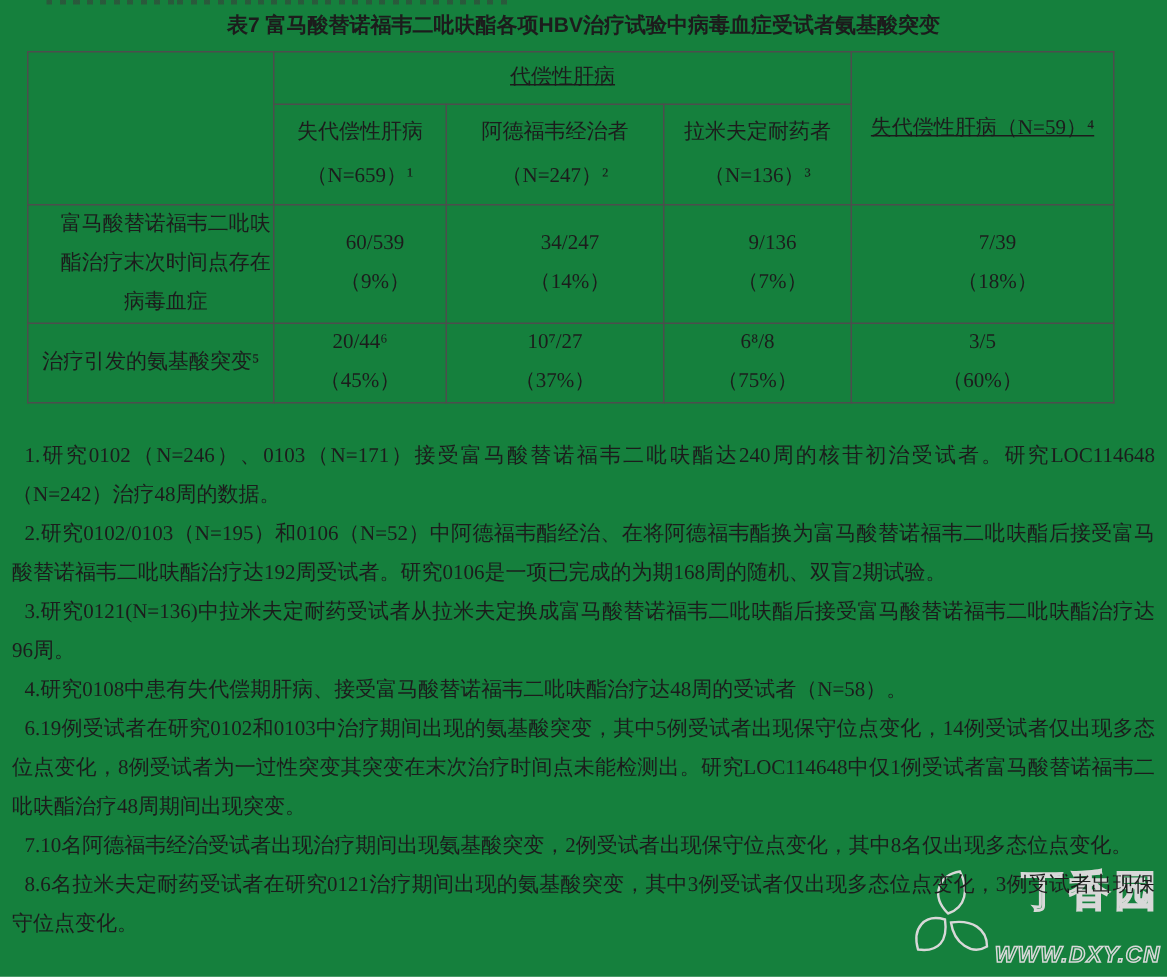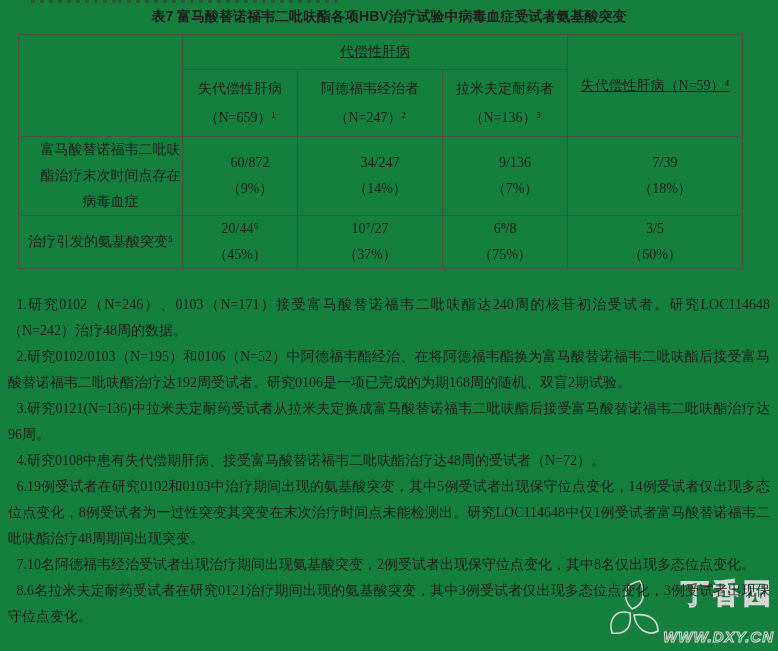--- a/index.html
+++ b/index.html
@@ -105,21 +105,21 @@
         <div>（N=247）²</div>
       </td>
       <td class="hdr-line">
         <div>拉米夫定耐药者</div>
         <div>（N=136）³</div>
       </td>
     </tr>
     <tr class="r1">
       <td class="rowlabel">富马酸替诺福韦二吡呋酯治疗末次时间点存在病毒血症</td>
       <td class="val">
-        <div>60/872</div>
+        <div>60/539</div>
         <div>（9%）</div>
       </td>
       <td class="val">
         <div>34/247</div>
         <div>（14%）</div>
       </td>
       <td class="val">
         <div>9/136</div>
         <div>（7%）</div>
       </td>
@@ -159,19 +159,19 @@
       </g>
     </svg>
     <div class="wm-brand">丁香园</div>
     <div class="wm-url">WWW.DXY.CN</div>
   </div>
 
   <div class="footnotes">
     <p>1.研究0102（N=246）、0103（N=171）接受富马酸替诺福韦二吡呋酯达240周的核苷初治受试者。研究LOC114648（N=242）治疗48周的数据。</p>
     <p>2.研究0102/0103（N=195）和0106（N=52）中阿德福韦酯经治、在将阿德福韦酯换为富马酸替诺福韦二吡呋酯后接受富马酸替诺福韦二吡呋酯治疗达192周受试者。研究0106是一项已完成的为期168周的随机、双盲2期试验。</p>
     <p>3.研究0121(N=136)中拉米夫定耐药受试者从拉米夫定换成富马酸替诺福韦二吡呋酯后接受富马酸替诺福韦二吡呋酯治疗达96周。</p>
-    <p>4.研究0108中患有失代偿期肝病、接受富马酸替诺福韦二吡呋酯治疗达48周的受试者（N=72）。</p>
+    <p>4.研究0108中患有失代偿期肝病、接受富马酸替诺福韦二吡呋酯治疗达48周的受试者（N=58）。</p>
     <p>6.19例受试者在研究0102和0103中治疗期间出现的氨基酸突变，其中5例受试者出现保守位点变化，14例受试者仅出现多态位点变化，8例受试者为一过性突变其突变在末次治疗时间点未能检测出。研究LOC114648中仅1例受试者富马酸替诺福韦二吡呋酯治疗48周期间出现突变。</p>
     <p>7.10名阿德福韦经治受试者出现治疗期间出现氨基酸突变，2例受试者出现保守位点变化，其中8名仅出现多态位点变化。</p>
     <p>8.6名拉米夫定耐药受试者在研究0121治疗期间出现的氨基酸突变，其中3例受试者仅出现多态位点变化，3例受试者出现保守位点变化。</p>
   </div>
 
 </div>
 
 </body></html>

